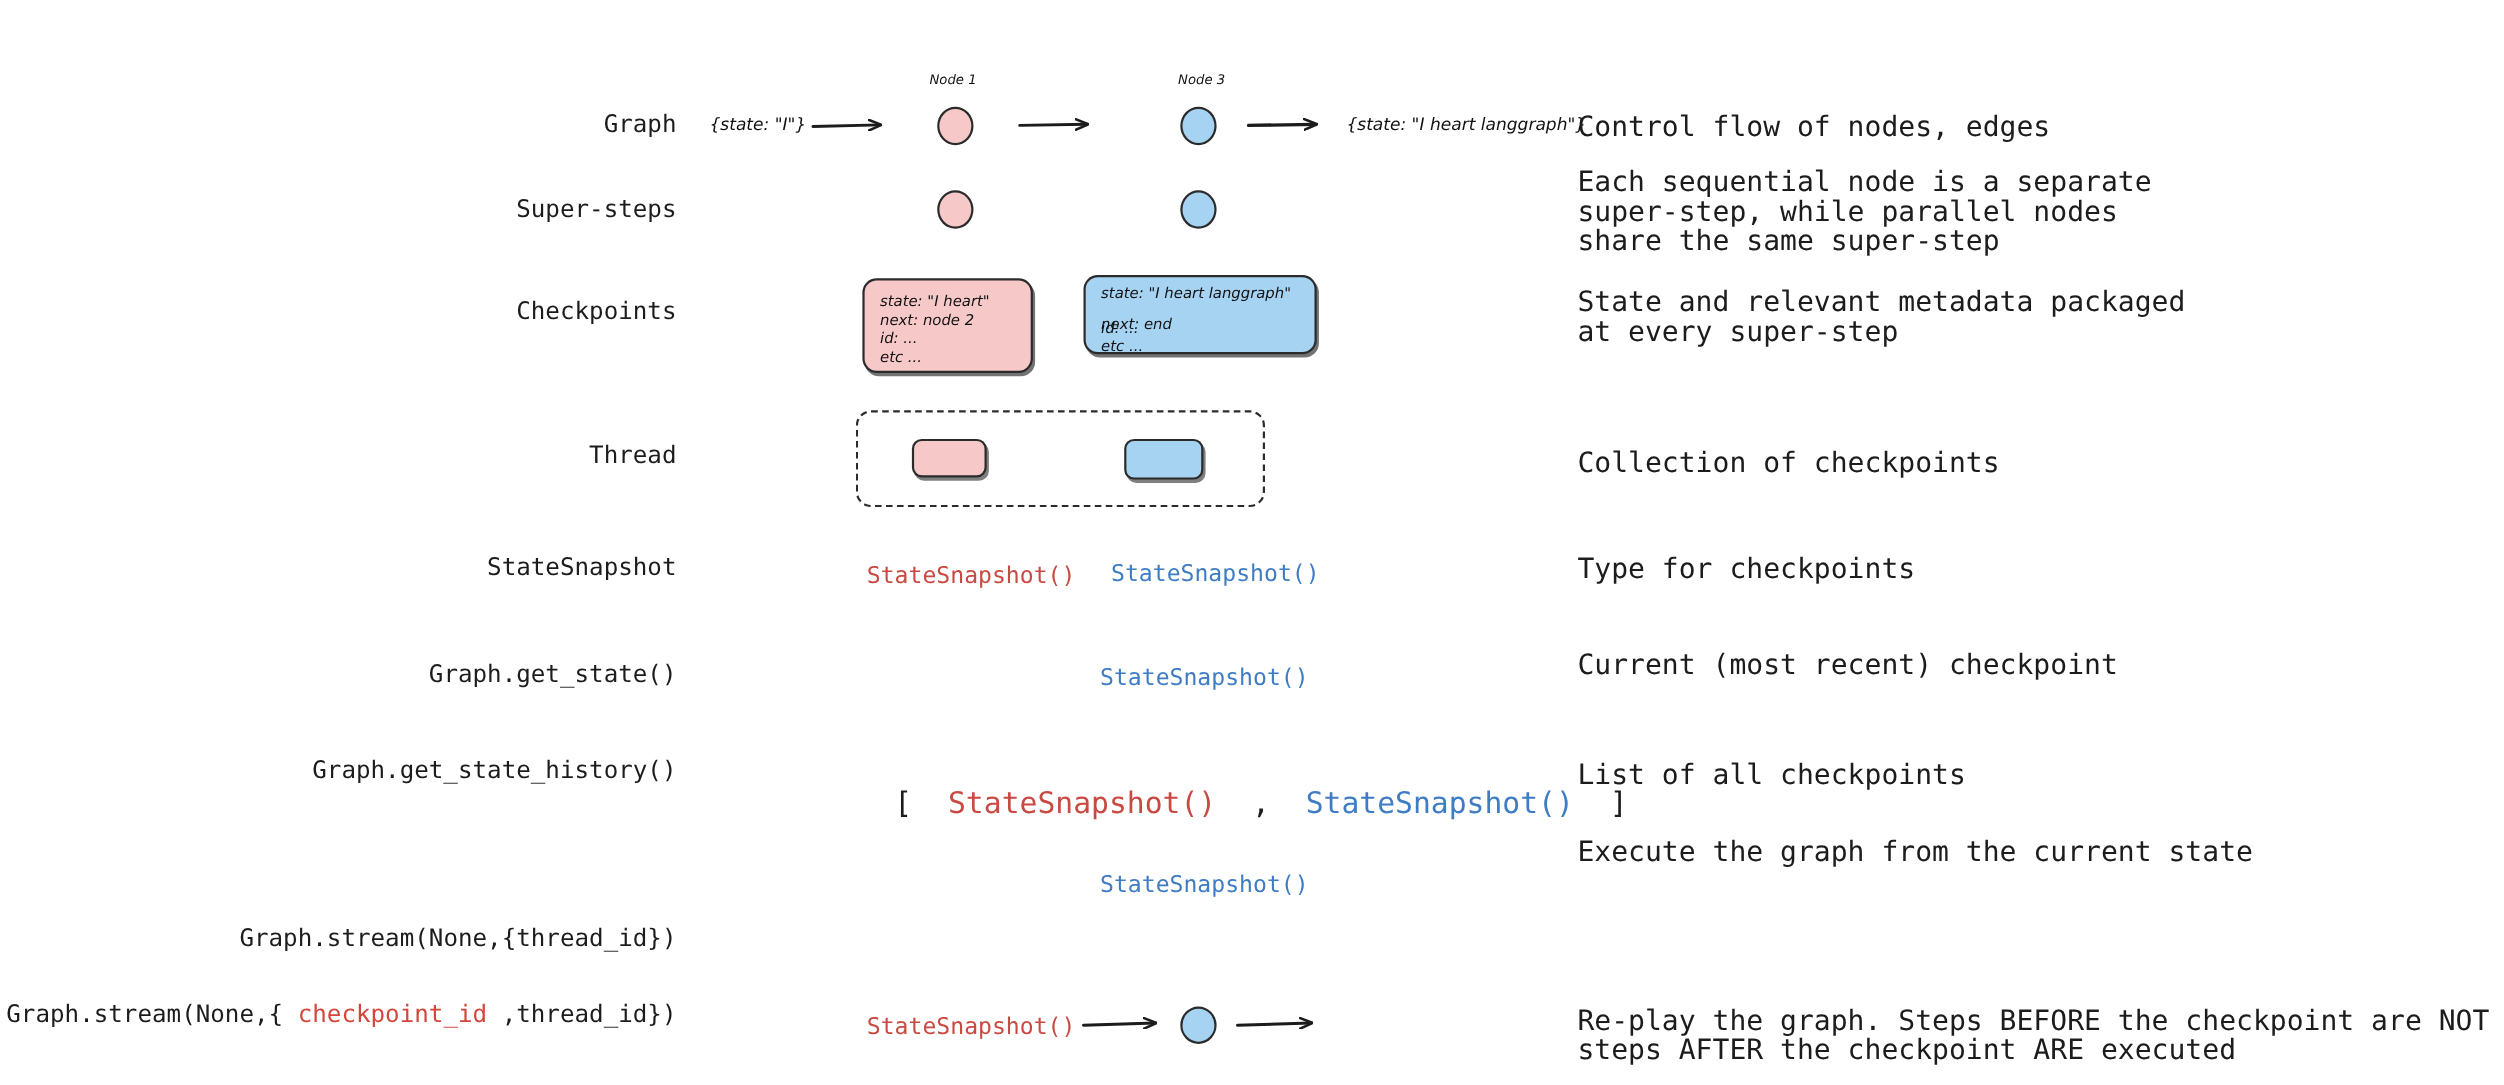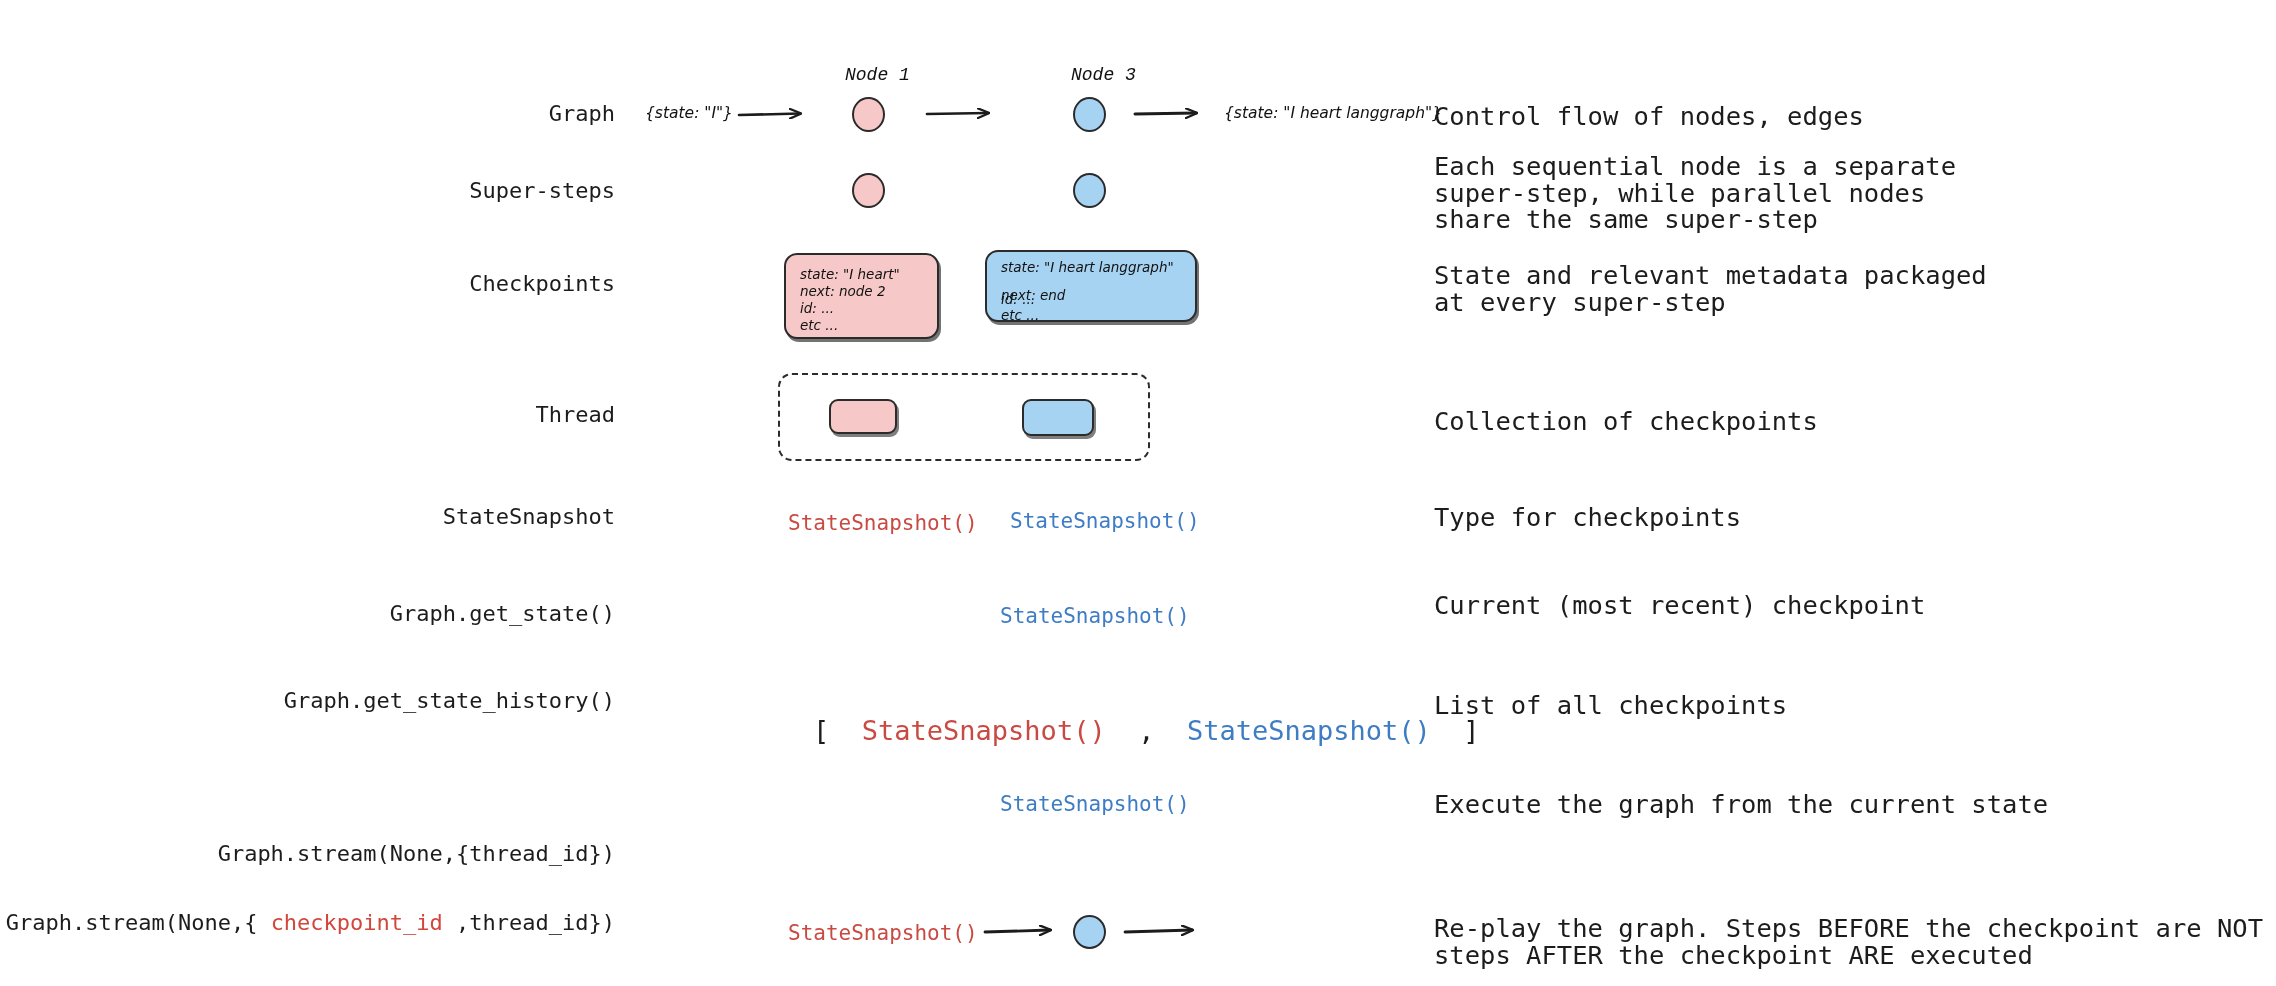--- a/index.html
+++ b/index.html
@@ -50,22 +50,21 @@
   .hand {
     position: absolute;
     font-family: "DejaVu Sans", "Liberation Sans", sans-serif;
     font-size: 15px;
     font-style: italic;
     color: #111111;
     white-space: pre;
     line-height: 1;
   }
   .hand-sm {
-    font-size: 18px;
-    font-family: Liberation Mono, monospace;
+    font-size: 12px;
   }
 
   
   .node-circle {
     position: absolute;
     border-radius: 50%;
     border: 2px solid #2b2b2b;
     box-sizing: border-box;
   }
   .node-pink  { background: #F6C9C8; }
@@ -236,21 +235,21 @@
   <div class="bracket-row" style="left:748px; top:690px;">
     <span class="snap-blk">[</span><span class="snap-blk">&nbsp;&nbsp;</span><span class="snap-red">StateSnapshot()</span><span class="snap-blk">&nbsp;&nbsp;</span><span class="snap-blk">,</span><span class="snap-blk">&nbsp;&nbsp;</span><span class="snap-blue">StateSnapshot()</span><span class="snap-blk">&nbsp;&nbsp;</span><span class="snap-blk">]</span>
   </div>
 
   <div class="row-desc" style="top:692px;">List of all checkpoints</div>
 
   <div class="row-label" style="top:843px;">Graph.stream(None,{thread_id})</div>
 
   <div class="snap snap-blue" style="left:1000px; top:794px;">StateSnapshot()</div>
 
-  <div class="row-desc" style="top:791px;">Execute the graph from the current state</div>
+  <div class="row-desc" style="top:762px;">Execute the graph from the current state</div>
 
   <div class="row-label" style="top:912px;"><span>Graph.stream(None,{ </span><span class="code-red">checkpoint_id</span><span> ,thread_id})</span></div>
 
   <div class="snap snap-red" style="left:788px; top:923px;">StateSnapshot()</div>
 
   <div class="node-circle node-blue" style="left:1073px; top:915px; width:33px; height:34px;"></div>
 
   <div class="row-desc" style="top:915px;">Re-play the graph. Steps BEFORE the checkpoint are NOT executed,
 steps AFTER the checkpoint ARE executed</div>
 

